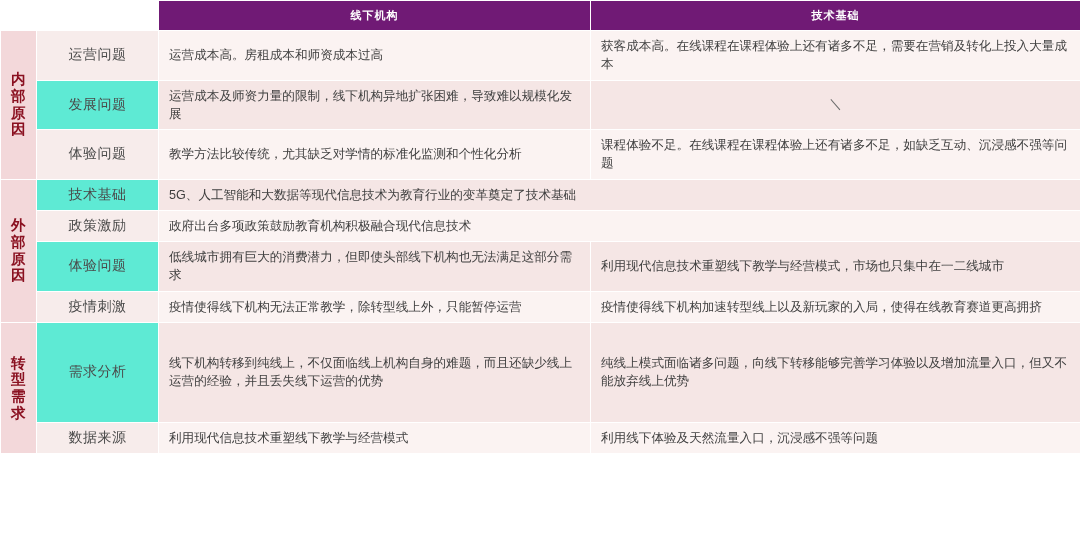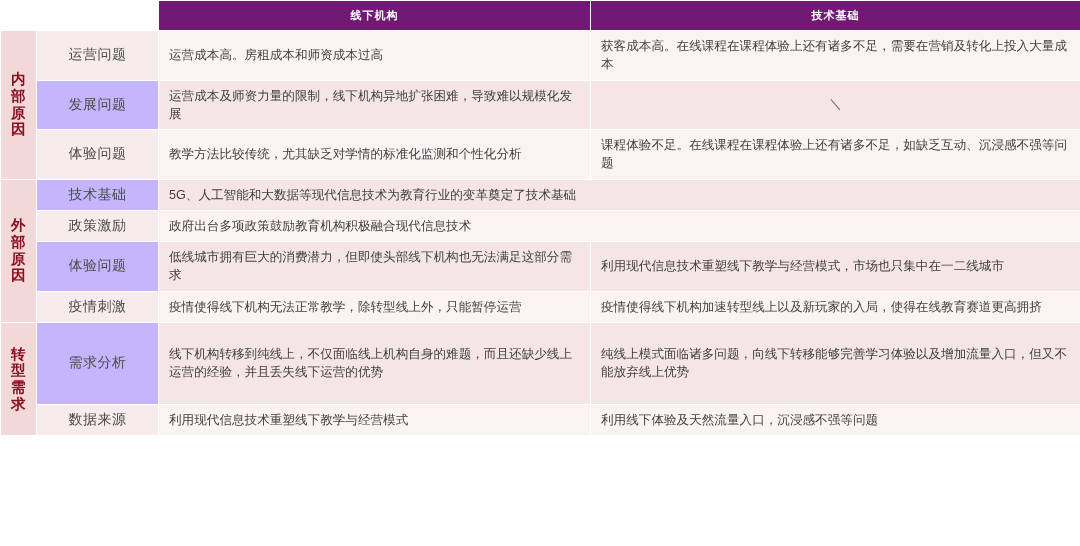--- a/index.html
+++ b/index.html
@@ -72,21 +72,21 @@
   }
 
   
   td.topic-cell {
     color: #4a4a4a;
     font-size: 14px;
     text-align: center;
     letter-spacing: .5px;
   }
   td.topic-light { background: #f7eceb; }
-  td.topic-dark  { background: #c4b5fd; }
+  td.topic-dark  { background: #5eead4; }
 
   
   td.content-cell {
     font-size: 12.6px;
     line-height: 1.45;
     color: #3f3f3f;
     text-align: left;
   }
   td.cell-light { background: #fbf3f2; }
   td.cell-dark  { background: #f5e6e5; }
@@ -174,21 +174,21 @@
         <td class="content-cell cell-light">疫情使得线下机构加速转型线上以及新玩家的入局，使得在线教育赛道更高拥挤</td>
       </tr>
 
       <tr>
         <td class="group-cell" rowspan="2">
           <span>转</span>
           <span>型</span>
           <span>需</span>
           <span>求</span>
         </td>
-        <td class="topic-cell topic-dark" style="height:82px">需求分析</td>
+        <td class="topic-cell topic-dark" style="height:100px">需求分析</td>
         <td class="content-cell cell-dark">线下机构转移到纯线上，不仅面临线上机构自身的难题，而且还缺少线上运营的经验，并且丢失线下运营的优势</td>
         <td class="content-cell cell-dark">纯线上模式面临诸多问题，向线下转移能够完善学习体验以及增加流量入口，但又不能放弃线上优势</td>
       </tr>
       <tr>
         <td class="topic-cell topic-light">数据来源</td>
         <td class="content-cell cell-light">利用现代信息技术重塑线下教学与经营模式</td>
         <td class="content-cell cell-light">利用线下体验及天然流量入口，沉浸感不强等问题</td>
       </tr>
 
     </tbody>

